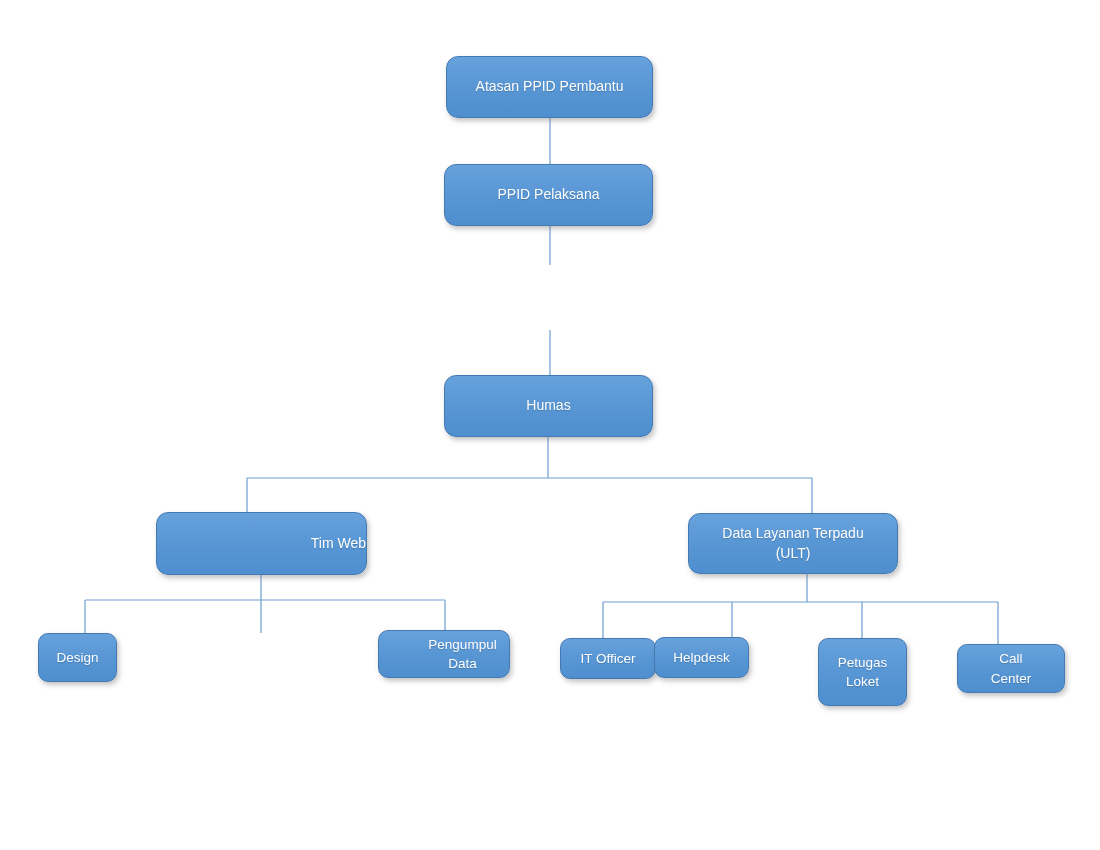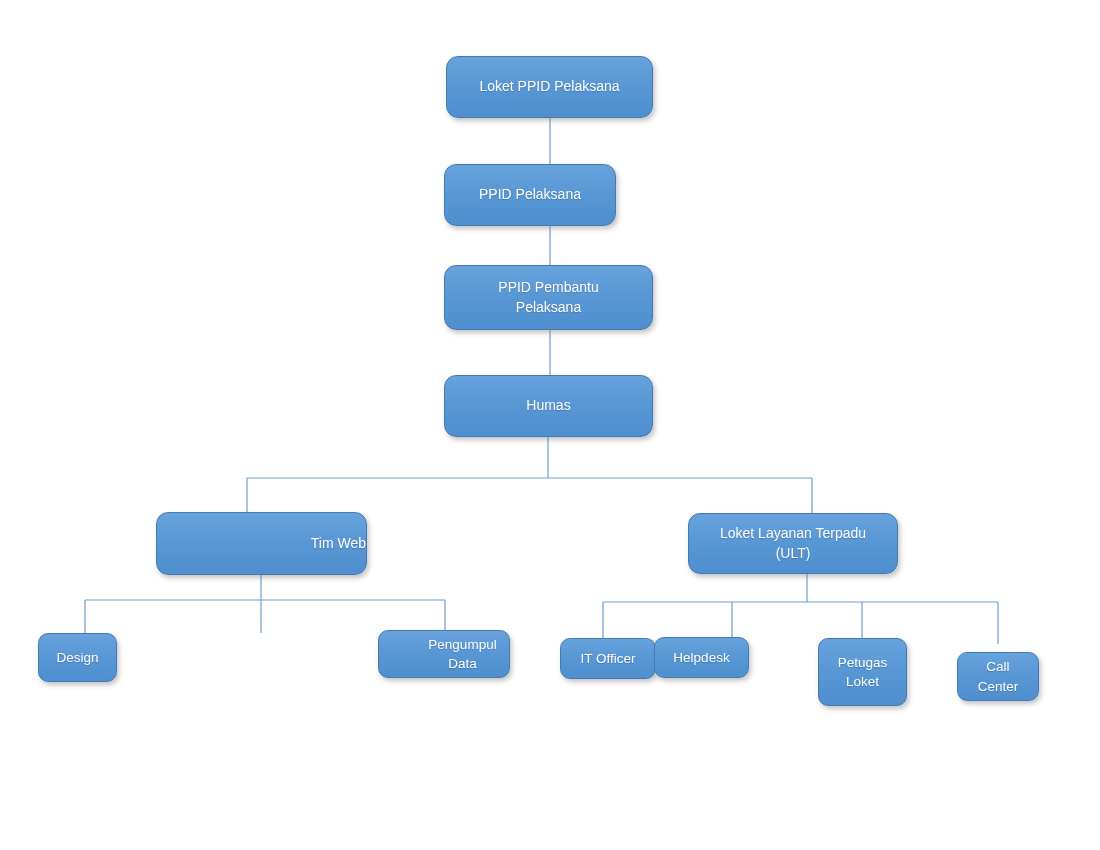--- a/index.html
+++ b/index.html
@@ -34,32 +34,32 @@
     border-radius: 12px;
     box-shadow: 2px 3px 5px rgba(125,125,125,0.45);
     font-size: 14px;
     line-height: 1.42;
     text-shadow: 0 1px 1px rgba(0,0,0,0.18);
   }
   .node.small { border-radius: 10px; font-size: 13.5px; }
 
   
   .n-atasan        { left: 446px; top:  56px; width: 207px; height: 62px; }
-  .n-ppid-pelaksana{ left: 444px; top: 164px; width: 172px; height: 62px; }
+  .n-ppid-pelaksana{ left: 444px; top: 164px; width: 209px; height: 62px; }
   .n-ppid-pembantu { left: 444px; top: 265px; width: 209px; height: 65px; }
   .n-humas         { left: 444px; top: 375px; width: 209px; height: 62px; }
   .n-tim-web       { left: 156px; top: 512px; width: 211px; height: 63px; justify-content: flex-end; }
   .n-ult           { left: 688px; top: 513px; width: 210px; height: 61px; }
   .n-design        { left:  38px; top: 633px; width:  79px; height: 49px; }
   .n-manajemen     { left: 175px; top: 633px; width: 160px; height: 48px; }
   .n-pengumpul     { left: 378px; top: 630px; width: 132px; height: 48px; padding-left: 37px; }
   .n-it-officer    { left: 560px; top: 638px; width:  96px; height: 41px; }
   .n-helpdesk      { left: 654px; top: 637px; width:  95px; height: 41px; }
   .n-petugas       { left: 818px; top: 638px; width:  89px; height: 68px; }
-  .n-call-center   { left: 957px; top: 644px; width: 82px; height: 49px; margin-top: 8px; }
+  .n-call-center   { left: 957px; top: 644px; width: 108px; height: 49px; }
 
   
   .n-ppid-pembantu .node-label { max-width: 125px; }
   .n-ult .node-label           { max-width: 165px; }
   .n-manajemen .node-label     { max-width: 95px; }
   .n-pengumpul .node-label     { max-width: 85px; }
   .n-petugas .node-label       { max-width: 62px; }
   .n-call-center .node-label   { max-width: 50px; }
 </style>
 </head>
@@ -68,41 +68,38 @@
 <div class="canvas">
 
   <svg class="connectors" viewBox="0 0 1100 850" xmlns="http://www.w3.org/2000/svg">
     <path d="M550 118 V164 M550 226 V265 M550 330 V375 M548 437 V478"></path>
     <path d="M247 478 H812 M247 478 V512 M812 478 V513"></path>
     <path d="M261 575 V600 M85 600 H445 M85 600 V633 M261 600 V633 M445 600 V630"></path>
     <path d="M807 574 V602 M603 602 H998 M603 602 V638 M732 602 V637 M862 602 V638 M998 602 V644"></path>
   </svg>
 
   <div class="node n-atasan">
-    <span class="node-label">Loket PPID Pelaksana</span>
+    <span class="node-label">Atasan PPID Pembantu</span>
   </div>
 
   <div class="node n-ppid-pelaksana">
     <span class="node-label">PPID Pelaksana</span>
   </div>
 
-  <div class="node n-ppid-pembantu">
-    <span class="node-label">PPID Pembantu Pelaksana</span>
-  </div>
 
   <div class="node n-humas">
     <span class="node-label">Humas</span>
   </div>
 
   <div class="node n-tim-web">
     <span class="node-label">Tim Web</span>
   </div>
 
   <div class="node n-ult">
-    <span class="node-label">Loket Layanan Terpadu (ULT)</span>
+    <span class="node-label">Data Layanan Terpadu (ULT)</span>
   </div>
 
   <div class="node small n-design">
     <span class="node-label">Design</span>
   </div>
 
 
   <div class="node small n-pengumpul">
     <span class="node-label">Pengumpul Data</span>
   </div>

